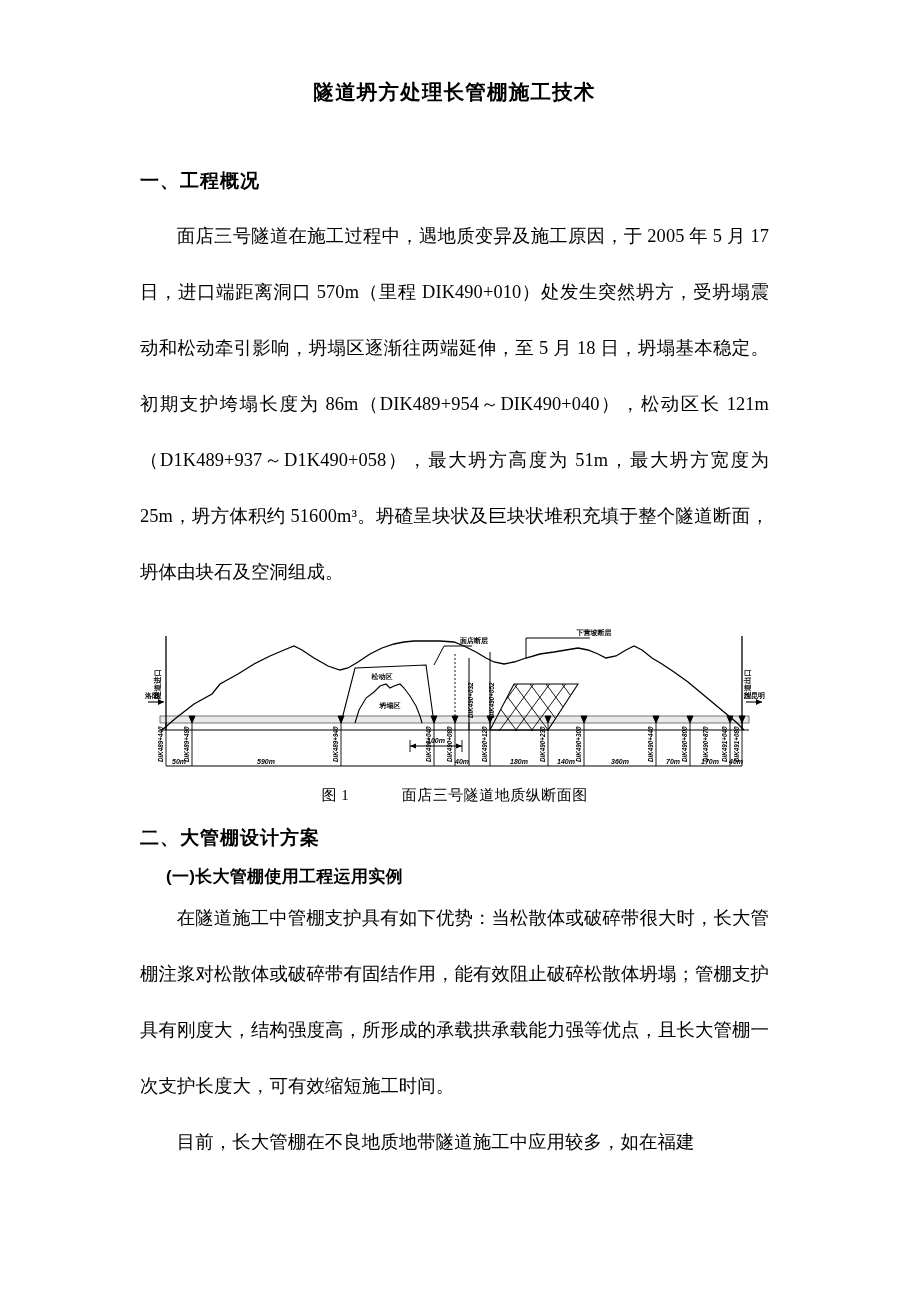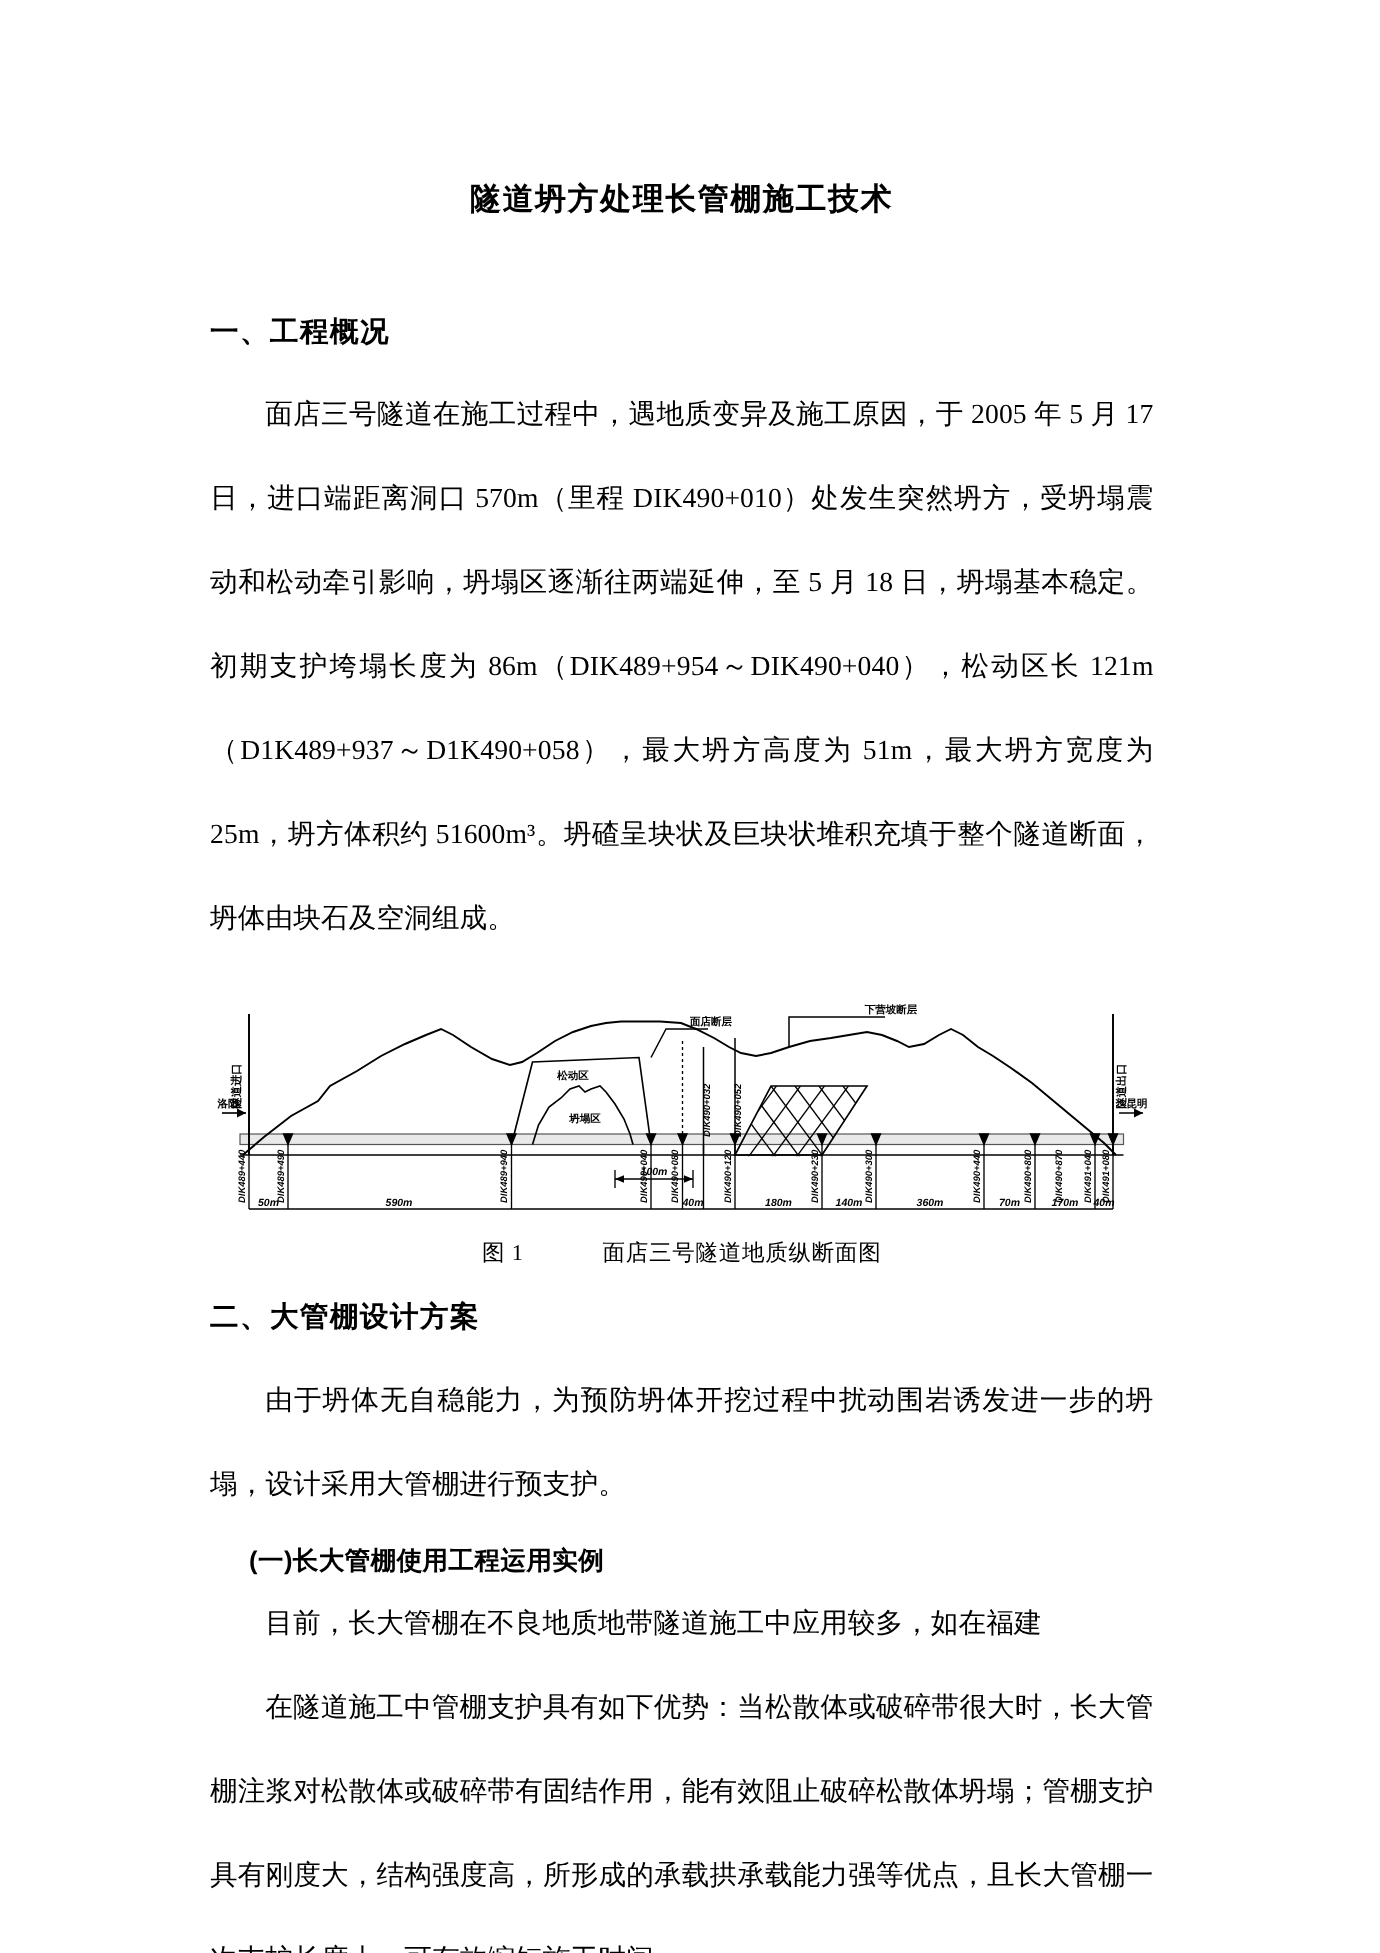--- a/index.html
+++ b/index.html
@@ -15,21 +15,21 @@
     color: #000000;
     position: relative;
     overflow: hidden;
   }
   .page {
     position: absolute;
     left: 0; top: 0;
     width: 891px;
     height: 1302px;
     box-sizing: border-box;
-    padding: 118px 122px 0 140px;
+    padding: 78px 122px 0 140px;
   }
   .doc-title {
     text-align: center;
     font-size: 20.5px;
     font-weight: bold;
     letter-spacing: 1.2px;
     margin: 0 0 6px 0;
     font-family: "Liberation Sans", "DejaVu Sans", sans-serif;
   }
   .spacer-after-title { height: 56px; }
@@ -231,19 +231,18 @@
   </div>
 
   <div class="fig-caption">
     <span>图 1</span>
     <span class="cap-gap"></span>
     <span>面店三号隧道地质纵断面图</span>
   </div>
 
   <div class="sec2-block">
     <h2 class="section-heading">二、大管棚设计方案</h2>
-    <p class="body-text">由于坍体无自稳能力，为预防坍体开挖过程中扰动围岩诱发进一步的坍塌，设计采用大管棚进行预支护。</p>
     <h3 class="sub-heading">(一)长大管棚使用工程运用实例</h3>
+    <p class="body-text">在隧道施工中管棚支护具有如下优势：当松散体或破碎带很大时，长大管棚注浆对松散体或破碎带有固结作用，能有效阻止破碎松散体坍塌；管棚支护具有刚度大，结构强度高，所形成的承载拱承载能力强等优点，且长大管棚一次支护长度大，可有效缩短施工时间。</p>
     <p class="body-text">目前，长大管棚在不良地质地带隧道施工中应用较多，如在福建</p>
-    <p class="body-text">在隧道施工中管棚支护具有如下优势：当松散体或破碎带很大时，长大管棚注浆对松散体或破碎带有固结作用，能有效阻止破碎松散体坍塌；管棚支护具有刚度大，结构强度高，所形成的承载拱承载能力强等优点，且长大管棚一次支护长度大，可有效缩短施工时间。</p>
   </div>
 
 </div>
 
 </body></html>

